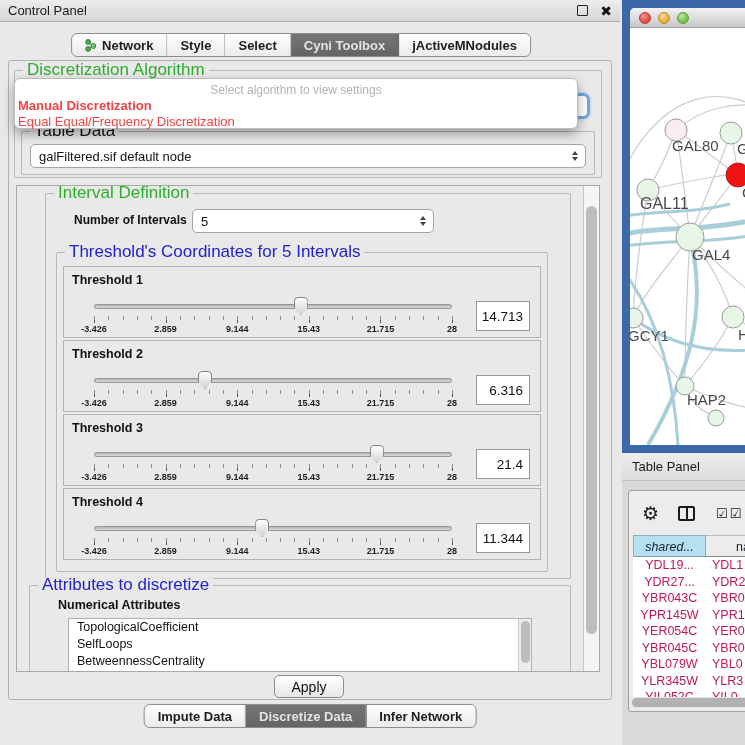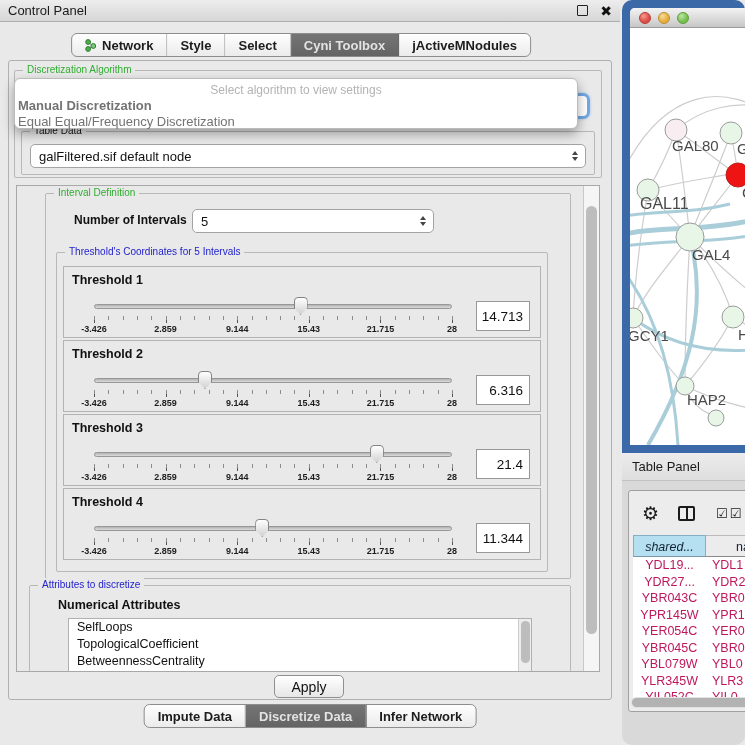--- a/index.html
+++ b/index.html
@@ -28,21 +28,21 @@
   .seg .net-ico { margin-right:6px; }
 
   #top-tabs { left:301px; top:33px; transform:translateX(-50%); }
   #bottom-tabs { left:310px; top:704px; transform:translateX(-50%); }
 
   
   #frame { position:absolute; left:8px; top:60px; width:604px; height:640px;
     border:1px solid #b0b0b0; border-radius:3px; background:#e9e9e9; }
 
   .groupbox { position:absolute; border:1px solid #b8b8b8; border-radius:2px; }
-  .groupbox > .gtitle { position:absolute; top:-8px; left:8px; background:#e9e9e9; padding:0 4px; font-size:10px; line-height:14px; }
+  .groupbox > .gtitle { position:absolute; top:-8px; left:8px; background:#e9e9e9; padding:0 4px; font-size:17px; line-height:14px; }
   .gtitle.green { color:#2eae2e; }
   .gtitle.blue  { color:#2222cc; }
   .gtitle.black { color:#111; }
 
   
   .combo { position:absolute; height:24px; background:#fff; border:1px solid #a3a3a3; border-radius:5px;
     display:flex; align-items:center; padding:0 22px 0 8px; font-size:13px; color:#111; cursor:pointer; }
   .combo .arrows { position:absolute; right:7px; top:50%; transform:translateY(-50%); display:flex; flex-direction:column; gap:2px; }
   .combo .arrows i { display:block; width:0; height:0; border-left:3.5px solid transparent; border-right:3.5px solid transparent; }
   .combo .arrows .up   { border-bottom:4px solid #444; }
@@ -51,21 +51,21 @@
   
   #algo-group { left:14px; top:70px; width:588px; height:108px; }
   #algo-combo-ring { position:absolute; left:22px; top:93px; width:568px; height:26px;
     border:3px solid #74a7e0; border-radius:7px; background:#fff; box-shadow:0 0 3px #9cc2ec; z-index:5; }
   #tabledata-group { position:absolute; left:6px; top:60px; width:574px; height:44px; border:1px solid #b8b8b8; border-radius:2px; }
   #tabledata-combo { left:8px; top:12px; width:556px; }
 
   #algo-popup { position:absolute; left:14px; top:78px; width:564px; height:51px; background:#fff;
     border:1px solid #bbb; border-radius:6px; box-shadow:0 5px 12px rgba(0,0,0,0.35); z-index:50; padding-top:3px; }
   #algo-popup .ph { text-align:center; font-size:12px; color:#b3b3b3; height:16px; line-height:16px; }
-  #algo-popup .opt { font-size:13px; color:#737373; height:16px; line-height:16px; padding-left:3px; cursor:pointer; }
+  #algo-popup .opt { font-size:13px; color:#ef4444; height:16px; line-height:16px; padding-left:3px; cursor:pointer; }
   #algo-popup .opt.bold { font-weight:bold; }
 
   
   #scrollpane { position:absolute; left:16px; top:185px; width:584px; height:487px;
     border:1px solid #a8a8a8; background:#e9e9e9; overflow:hidden; }
   #main-vscroll { position:absolute; right:0; top:0; width:16px; height:485px; background:#f5f5f5; border-left:1px solid #c8c8c8; }
   #main-vscroll .thumb { position:absolute; left:2px; top:20px; width:11px; height:428px; background:#bdbdbd; border-radius:6px; cursor:pointer; }
 
   #interval-group { left:28px; top:7px; width:526px; height:386px; }
   #noi-label { position:absolute; left:28px; top:19px; font-size:12px; font-weight:bold; color:#111; }
@@ -97,21 +97,21 @@
   #attr-listbox { position:absolute; left:38px; top:32px; width:464px; height:60px; background:#fff; border:1px solid #b0b0b0; overflow:hidden; }
   #attr-list .li { height:17px; line-height:17px; padding-left:8px; font-size:12.5px; color:#111; cursor:pointer; }
   #attr-vscroll { position:absolute; right:0; top:0; width:13px; height:58px; background:#ededed; border-left:1px solid #ccc; }
   #attr-vscroll .thumb { position:absolute; left:1.5px; top:2px; width:9px; height:42px; background:#bdbdbd; border-radius:5px; cursor:pointer; }
 
   #apply-btn { position:absolute; left:274px; top:675px; width:70px; height:23px;
     background:linear-gradient(#ffffff,#e6e6e6); border:1px solid #8f8f8f; border-radius:5px;
     font-family:inherit; font-size:14px; color:#111; cursor:pointer; }
 
   
-  #right-pane { position:absolute; left:622px; top:0; width:123px; height:745px; overflow:hidden; background:#e3e3e3;border-radius:10px; }
+  #right-pane { position:absolute; left:622px; top:0; width:123px; height:745px; overflow:hidden; background:#e3e3e3; }
   #net-frame { position:absolute; left:0; top:0; width:123px; height:453px; background:#3b68a6; }
   #net-window { position:absolute; left:8px; top:8px; width:170px; height:437px; background:#fff; border-radius:5px 5px 0 0; overflow:hidden; }
   #net-titlebar { position:absolute; left:0; top:0; width:170px; height:20px;
     background:linear-gradient(#f3f3f3,#c7c7c7); border-bottom:1px solid #9a9a9a; display:flex; align-items:center; padding-left:9px; gap:7px; }
   .traffic { width:12px; height:12px; border-radius:50%; cursor:pointer; }
   .traffic.red    { background:radial-gradient(circle at 35% 30%,#f49a90,#dd4f43 60%); border:1px solid #b53a33; }
   .traffic.yellow { background:radial-gradient(circle at 35% 30%,#f7dc9a,#e5ad3b 60%); border:1px solid #bb8c2e; }
   .traffic.green  { background:radial-gradient(circle at 35% 30%,#bfe5a9,#74bf4c 60%); border:1px solid #5d9e3c; }
   #net-canvas { position:absolute; left:0; top:20px; width:170px; height:417px; background:#fff; }
 
@@ -292,23 +292,23 @@
   </div>
 </div>
         </div>
       </div>
 
       <div class="groupbox" id="attr-group">
         <span class="gtitle blue">Attributes to discretize</span>
         <span id="attr-heading">Numerical Attributes</span>
         <div id="attr-listbox">
           <div id="attr-list">
+  <div class="li">TopologicalCoefficient</div>
+
   <div class="li">SelfLoops</div>
-
-  <div class="li">TopologicalCoefficient</div>
 
   <div class="li">BetweennessCentrality</div>
 </div>
           <div id="attr-vscroll">
             <div class="thumb"></div>
           </div>
         </div>
       </div>
 
       <div id="main-vscroll">

